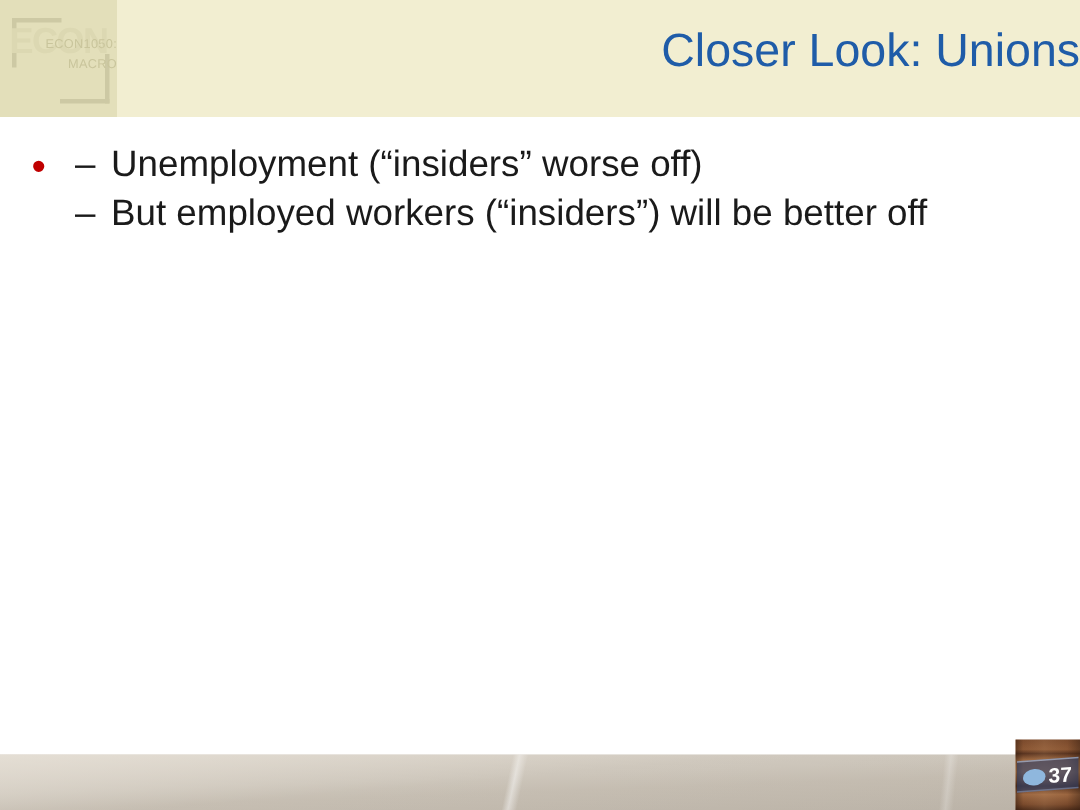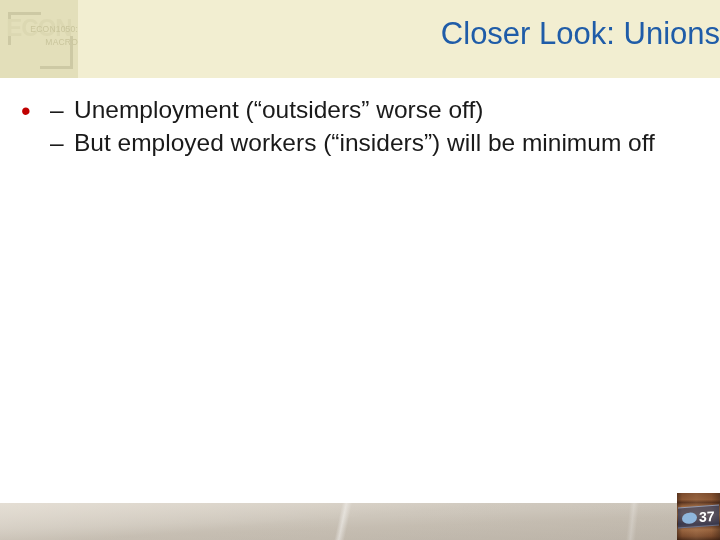--- a/index.html
+++ b/index.html
@@ -251,25 +251,25 @@
   <div id="body-area">
     <div id="content-block">
 
       <ul class="level1">
         <li class="bullet1">
           <span class="dot">•</span>
 
           <ul class="level2">
             <li class="bullet2">
               <span class="dash">–</span>
-              <span>Unemployment (“outsiders” worse off)</span>
+              <span>Unemployment (“insiders” worse off)</span>
             </li>
             <li class="bullet2">
               <span class="dash">–</span>
-              <span>But employed workers (“insiders”) will be minimum off</span>
+              <span>But employed workers (“insiders”) will be better off</span>
             </li>
           </ul>
         </li>
       </ul>
 
     </div>
   </div>
 
   <div id="footer-band">
     <div class="sheen"></div>

